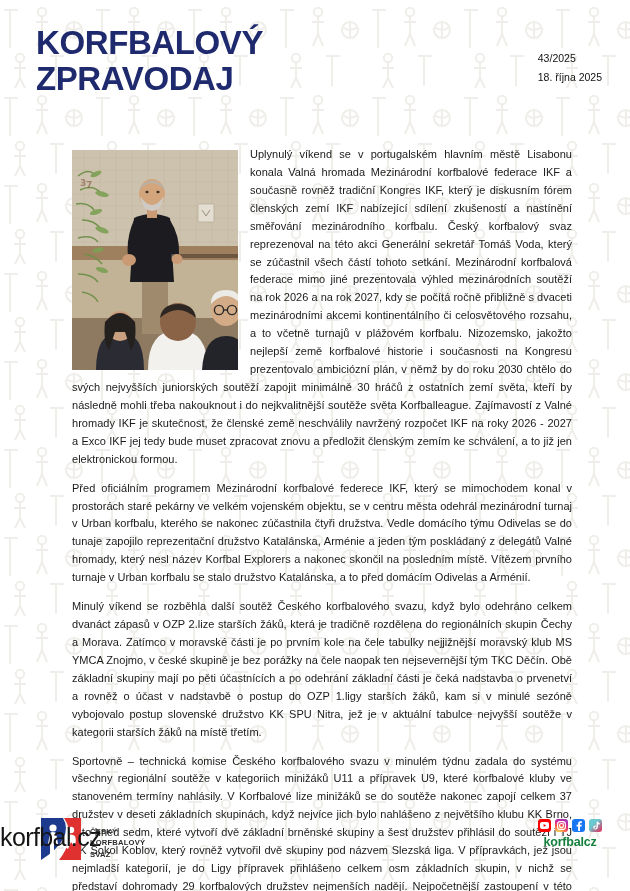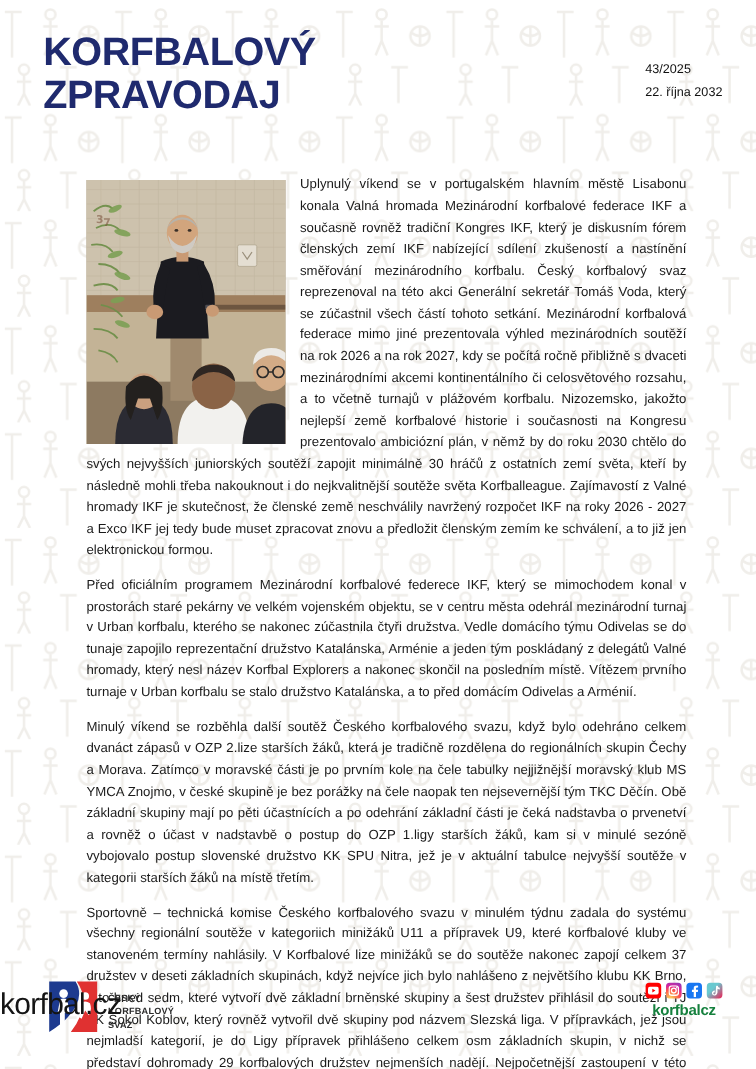--- a/index.html
+++ b/index.html
@@ -198,21 +198,21 @@
 
 <div class="page">
 
   <div class="header">
     <div class="masthead">
       <span>KORFBALOVÝ</span>
       <span class="line2">ZPRAVODAJ</span>
     </div>
     <div class="issue-block">
       <span class="num">43/2025</span>
-      <span class="date">22. října 2032</span>
+      <span class="date">18. října 2025</span>
     </div>
   </div>
 
   <div class="article">
 
     <div class="photo">
       <svg viewBox="0 0 166 220" preserveAspectRatio="xMidYMid slice" xmlns="http://www.w3.org/2000/svg">
 
         <rect x="0" y="0" width="166" height="220" fill="#c9bda6"></rect>
         <rect x="0" y="0" width="166" height="96" fill="#cdc2ad"></rect>

